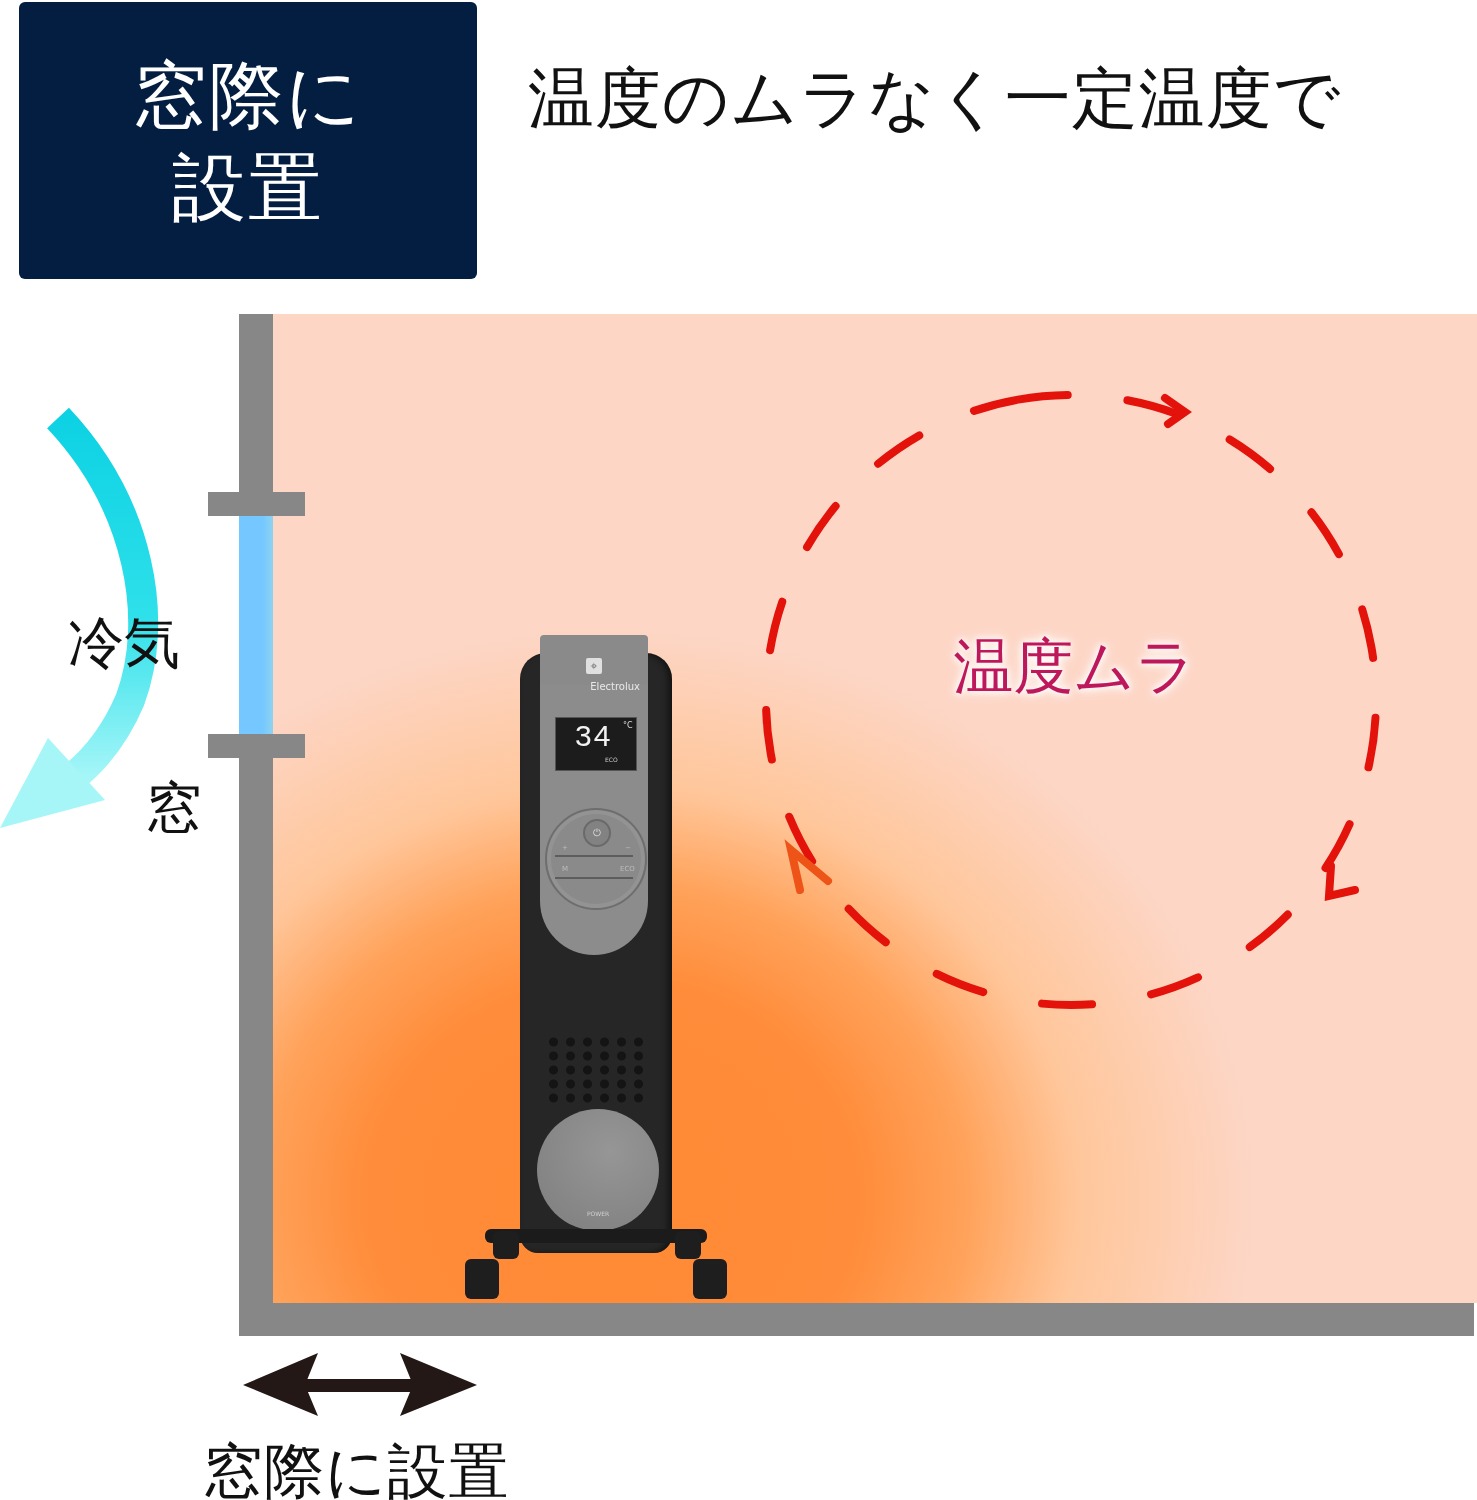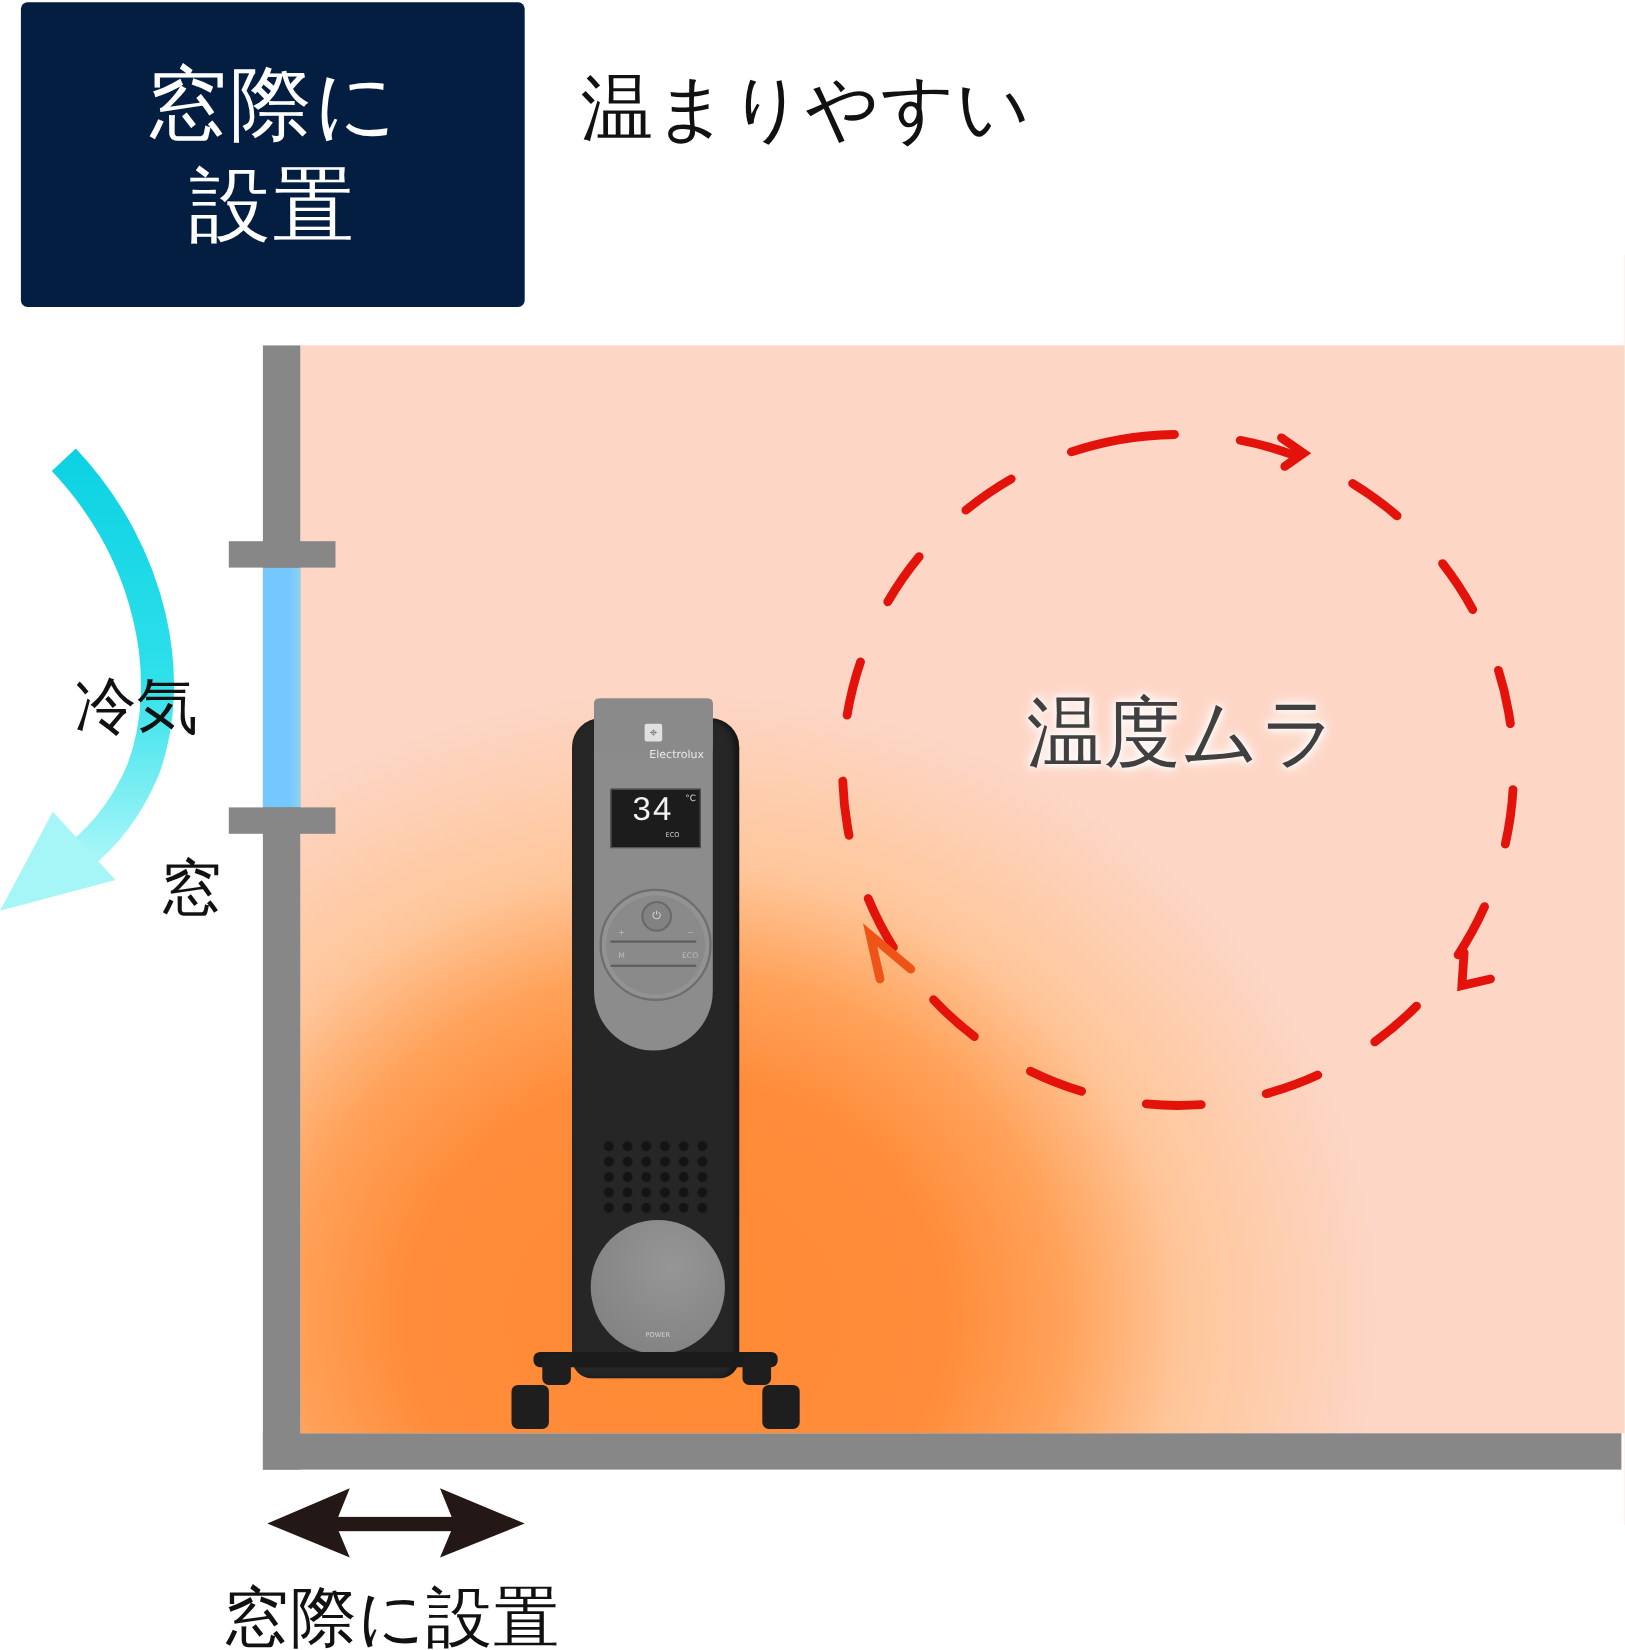--- a/index.html
+++ b/index.html
@@ -23,21 +23,21 @@
   .sill.bot { top:734px; }
   .glass { position:absolute; left:239px; top:516px; width:34px; height:218px;
            background:linear-gradient(90deg,#74c8ff 0%, #74c8ff 70%, #8ed3f0 100%); }
 
   .lbl { position:absolute; color:#111; font-size:56px; line-height:60px; }
   .lbl.cold { left:68px; top:613px; }
   .lbl.window { left:146px; top:778px; }
   .bottom-label { position:absolute; left:203px; top:1438px; font-size:60px; line-height:66px; color:#111; letter-spacing:1px; }
 
   .center-label { position:absolute; left:910px; top:620px; width:330px; text-align:center;
-                  color:#404040; font-size:70px; line-height:92px;
+                  color:#be185d; font-size:60px; line-height:92px;
                   text-shadow:0 0 6px #fff, 0 0 10px #fff, 0 0 14px #fff; }
 
   svg.abs { position:absolute; left:0; top:0; }
 
   
   .heater { position:absolute; left:465px; top:633px; width:270px; height:670px; }
   .h-body { position:absolute; left:55px; top:20px; width:152px; height:600px; background:#262626;
             border-radius:26px 26px 18px 18px; box-shadow: inset -4px 0 6px rgba(0,0,0,.5); }
   .h-panel { position:absolute; left:75px; top:2px; width:108px; height:320px; background:#8c8c8c;
              border-radius:6px 6px 54px 54px; }
@@ -65,21 +65,21 @@
 </style>
 </head>
 <body>
 
 <div class="badge">
   <div>窓際に</div>
   <div>設置</div>
 </div>
 
 <div class="headline">
-  <div>温まりやすい</div>
+  <div>温度のムラなく一定温度で</div>
 </div>
 
 <div class="room">
   <div class="glow"></div>
 </div>
 
 <div class="wall-left"></div>
 <div class="glass"></div>
 <div class="sill top"></div>
 <div class="sill bot"></div>

